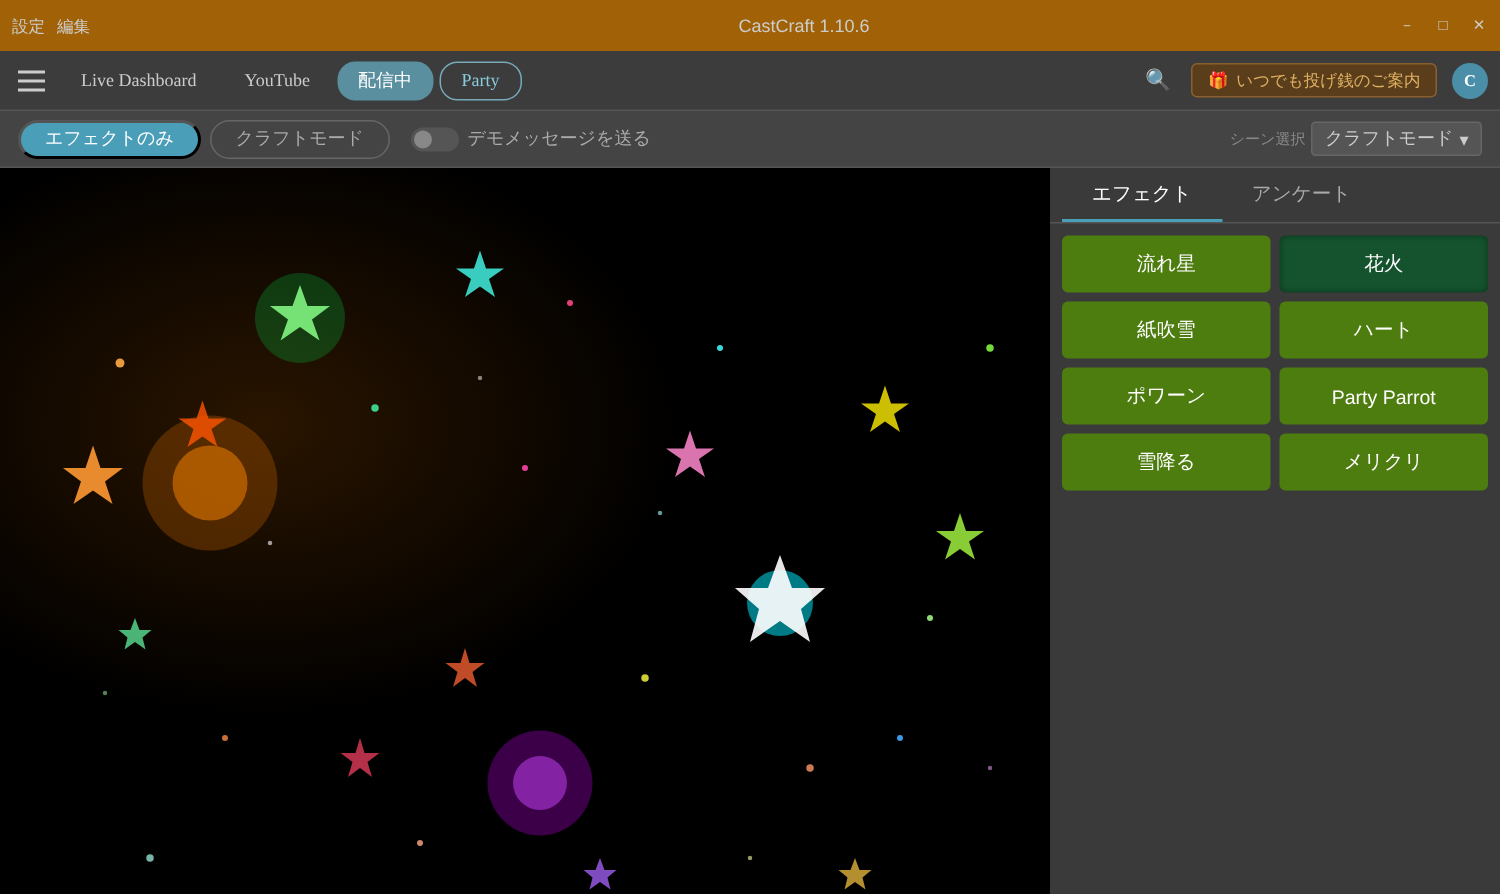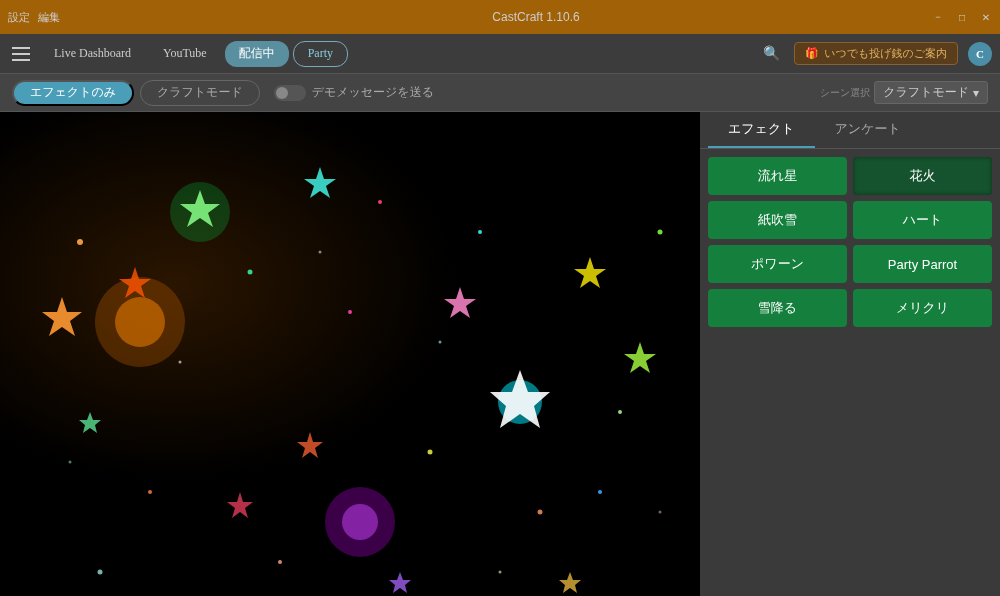--- a/index.html
+++ b/index.html
@@ -257,21 +257,21 @@
     }
 
     
     .effect-grid {
       padding: 8px;
       display: grid;
       grid-template-columns: 1fr 1fr;
       gap: 6px;
     }
     .effect-btn {
-      background: #15803d;
+      background: #4d7c0f;
       border: none;
       border-radius: 4px;
       color: #fff;
       font-size: 13px;
       padding: 10px 8px;
       cursor: pointer;
       text-align: center;
       font-family: Meiryo, sans-serif;
     }
     .effect-btn.active {

